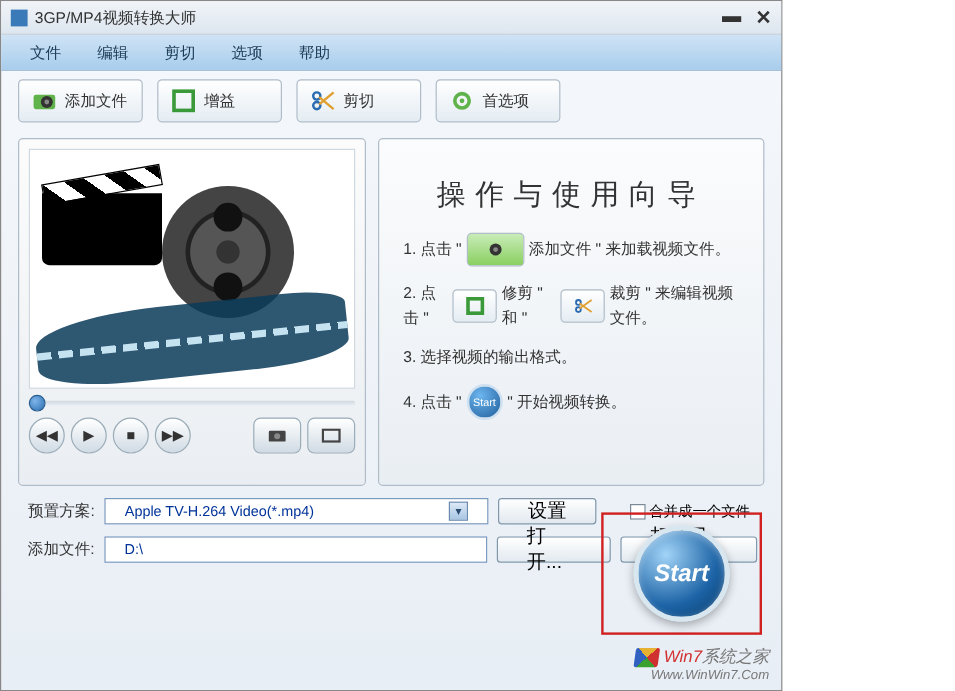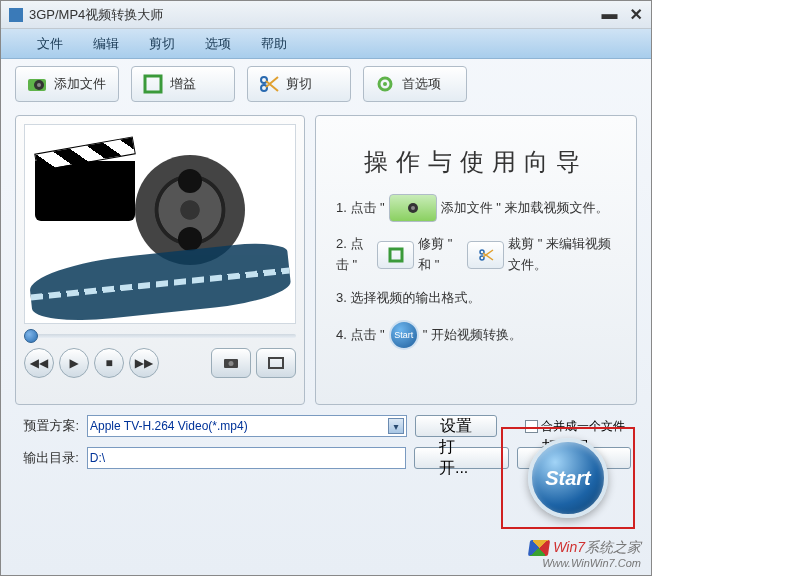--- a/index.html
+++ b/index.html
@@ -3,21 +3,21 @@
 <meta charset="utf-8">
 <style>
 * { box-sizing: border-box; margin: 0; padding: 0; }
 body { font-family: "Microsoft YaHei", SimSun, Arial, sans-serif; background: #fff; width: 796px; height: 576px; overflow: hidden; position: relative; }
 .window { width: 652px; height: 576px; border: 1px solid #888; background: linear-gradient(#f5f8fc, #e8eef5); position: relative; }
 .titlebar { height: 28px; background: linear-gradient(#f0f4f8, #dde6ef); display: flex; align-items: center; padding: 0 8px; border-bottom: 1px solid #c0c8d0; }
 .titlebar .icon-sq { width: 14px; height: 14px; background: #3a7ab8; margin-right: 6px; }
 .titlebar .title { font-size: 13px; color: #333; }
 .titlebar .winbtns { margin-left: auto; display: flex; gap: 12px; font-size: 16px; font-weight: bold; color: #333; }
 .winbtns span { cursor: pointer; }
-.menubar { height: 30px; background: linear-gradient(#cfe3f5, #a8cdec); display: flex; align-items: center; padding: 0 36px; gap: 30px; border-bottom: 1px solid #8fb4d4; }
+.menubar { height: 30px; background: linear-gradient(#cfe3f5, #a8cdec); display: flex; align-items: center; padding: 0 24px; gap: 30px; border-bottom: 1px solid #8fb4d4; }
 .menubar .menuitem { font-size: 13px; color: #1a3a55; cursor: pointer; }
 .toolbar { height: 50px; display: flex; align-items: center; padding: 8px 14px; gap: 12px; }
 .toolbtn { height: 36px; min-width: 104px; border: 1px solid #b0bcc8; border-radius: 4px; background: linear-gradient(#fff, #e4ecf3); display: flex; align-items: center; padding: 0 10px; gap: 6px; cursor: pointer; font-size: 13px; color: #333; }
 .toolbtn .ticon { width: 22px; height: 22px; display: flex; align-items: center; justify-content: center; }
 .content { display: flex; padding: 6px 14px 0 14px; gap: 10px; }
 .preview { width: 290px; height: 290px; background: linear-gradient(#fcfcfc, #eaeef2); border: 1px solid #b0bcc8; border-radius: 4px; padding: 8px; position: relative; }
 .preview-img { width: 100%; height: 200px; background: #fff; border: 1px solid #d0d8e0; position: relative; overflow: hidden; }
 .clapboard { position: absolute; width: 120px; height: 100px; left: 10px; top: 20px; }
 .clap-top { width: 100px; height: 18px; background: repeating-linear-gradient(45deg, #000 0 12px, #fff 12px 24px); transform: rotate(-10deg); border: 1px solid #000; }
 .clap-body { width: 100px; height: 60px; background: #000; border-radius: 0 0 6px 6px; margin-top: -2px; }
@@ -35,21 +35,21 @@
 .controls .spacer { flex: 1; }
 .guide { flex: 1; height: 290px; background: linear-gradient(#fbfcfd, #e9eef3); border: 1px solid #b0bcc8; border-radius: 4px; padding: 26px 20px; color: #333; }
 .guide h2 { font-size: 24px; text-align: center; color: #333; font-weight: normal; letter-spacing: 8px; margin: 4px 0 16px 0; }
 .step { display: flex; align-items: center; font-size: 13px; margin: 12px 0; line-height: 1.6; }
 .step .inline-icon { display: inline-flex; width: 48px; height: 28px; border: 1px solid #b0bcc8; border-radius: 4px; background: linear-gradient(#fff,#e4ecf3); align-items: center; justify-content: center; margin: 0 4px; vertical-align: middle; }
 .step .inline-icon.green { background: linear-gradient(#c8ecb8,#8ad060); }
 .step .badge-start { display:inline-flex; width:30px; height:30px; border-radius:50%; background: radial-gradient(circle at 35% 30%, #6db6ef, #1f5e9b); color:#fff; font-size:9px; align-items:center; justify-content:center; margin:0 4px; border:2px solid #cfe0f0;}
 .bottom { padding: 10px 20px 0 20px; }
 .row { display: flex; align-items: center; gap: 8px; margin-bottom: 10px; }
 .row .lbl { font-size: 13px; color: #333; width: 58px; text-align: right; }
-.select, .textin { height: 22px; border: 1px solid #7a9ac0; background: #fff; font-size: 12px; padding: 0 2px; }
+.select, .textin { height: 22px; border: 1px solid #7a9ac0; background: #fff; font-size: 12px; padding: 0 16px; }
 .select { width: 320px; display: flex; align-items: center; justify-content: space-between; color: #003399; cursor: pointer; }
 .select .arrow { width: 16px; height: 16px; background: linear-gradient(#dce8f5,#a8c6e4); border:1px solid #6a8ab0; display:flex; align-items:center; justify-content:center; font-size:10px; color:#2a4a70;}
 .textin { width: 320px; color: #003399; }
 .btn { height: 22px; min-width: 70px; border: 1px solid #8098ac; border-radius: 3px; background: linear-gradient(#fff,#e2e9ef); font-size: 16px; cursor: pointer; display:flex; align-items:center; justify-content:center; padding:0 24px; }
 .chk { display: flex; align-items: center; gap: 3px; font-size: 12px; padding-left: 20px; }
 .chkbox { width: 13px; height: 13px; border: 1px solid #7a8a98; background: #fff; cursor: pointer; }
 .start-wrap { position: absolute; right: 16px; bottom: 46px; width: 134px; height: 102px; border: 2px solid #d02020; display:flex; align-items:center; justify-content:center; }
 .start-btn { width: 80px; height: 80px; border-radius: 50%; background: radial-gradient(circle at 32% 28%, #a2d4f7, #1c63a6 60%, #0a3a66); border: 4px solid #d8e6f0; display:flex; align-items:center; justify-content:center; color:#fff; font-size:20px; font-style: italic; font-weight:bold; cursor:pointer; box-shadow: 0 3px 8px rgba(0,0,0,0.3), inset 0 2px 6px rgba(255,255,255,0.4);}
 .watermark { position: absolute; right: 10px; bottom: 6px; font-size: 12px; color: #888; display:flex; flex-direction:column; align-items:flex-end;}
 .watermark .logo-row { display:flex; align-items:center; gap:4px; }
@@ -201,21 +201,21 @@
       <span>Apple TV-H.264 Video(*.mp4)</span>
       <span class="arrow">▾</span>
     </div>
     <div class="btn">设置</div>
     <div class="chk">
       <div class="chkbox"></div>
       <span>合并成一个文件</span>
     </div>
   </div>
   <div class="row">
-    <div class="lbl">输出目录:</div>
+    <div class="lbl">添加文件:</div>
     <input class="textin" value="D:\" style="">
     <div class="btn">打开...</div>
     <div class="btn">打开目录</div>
   </div>
 </div>
 
 <div class="start-wrap">
   <div class="start-btn">Start</div>
 </div>
 

